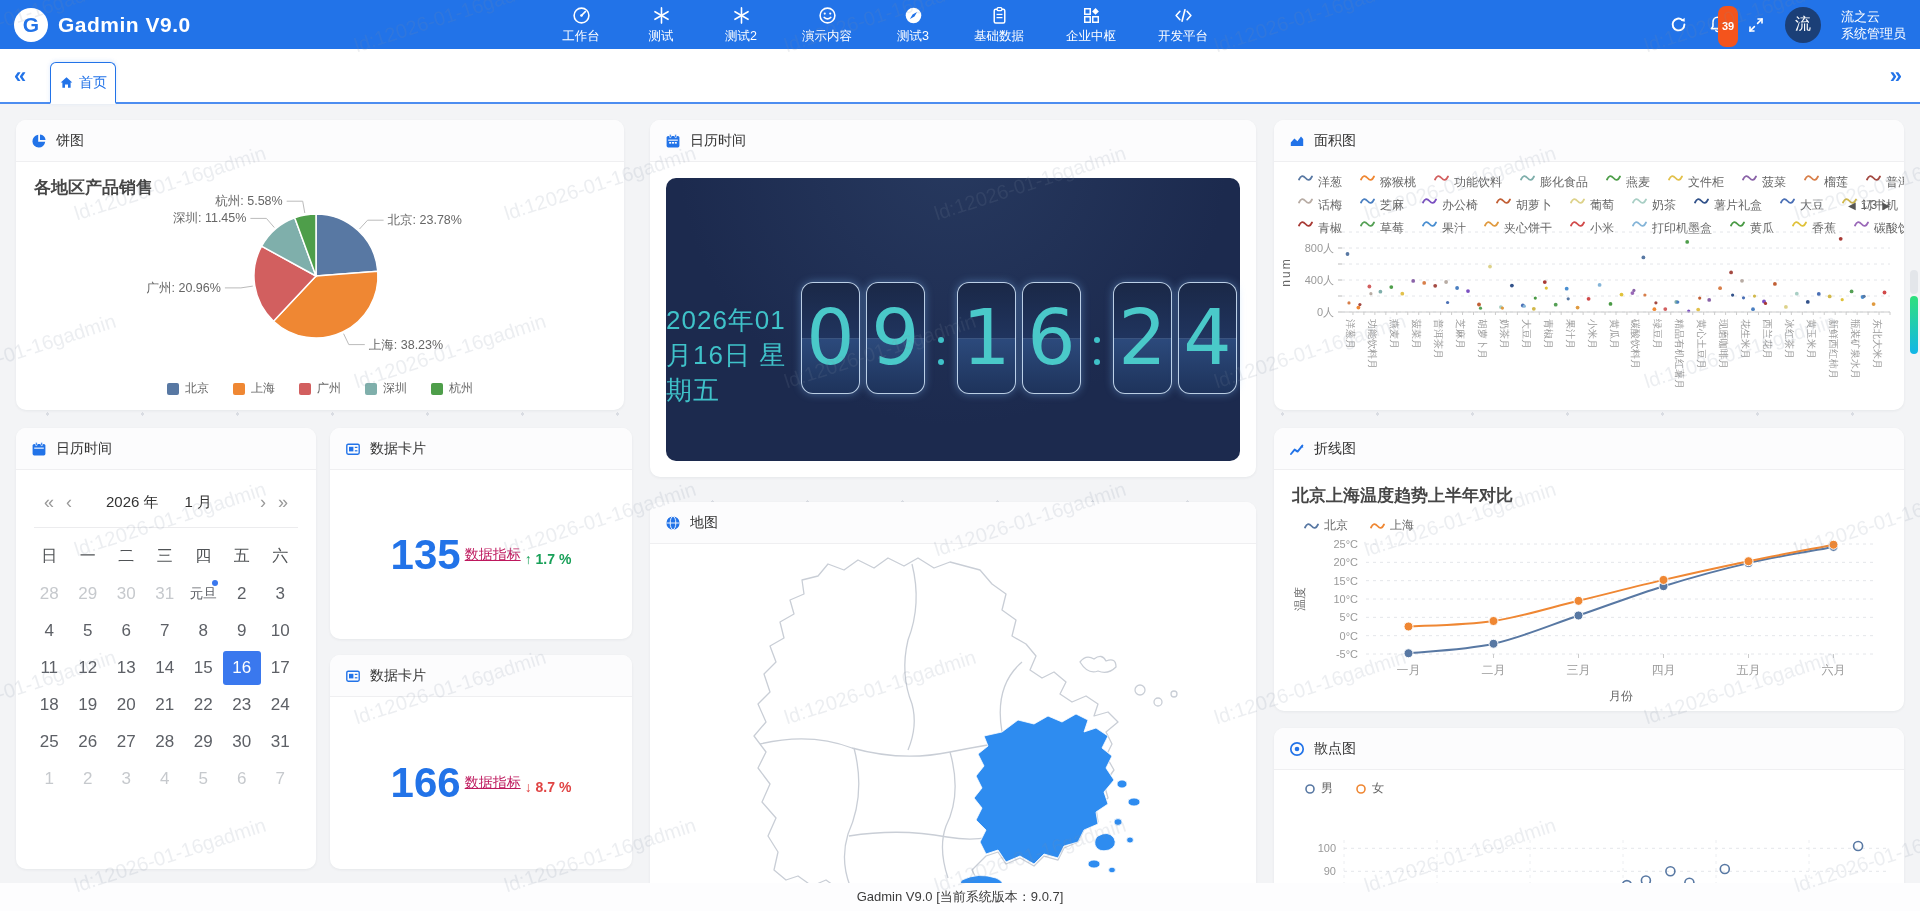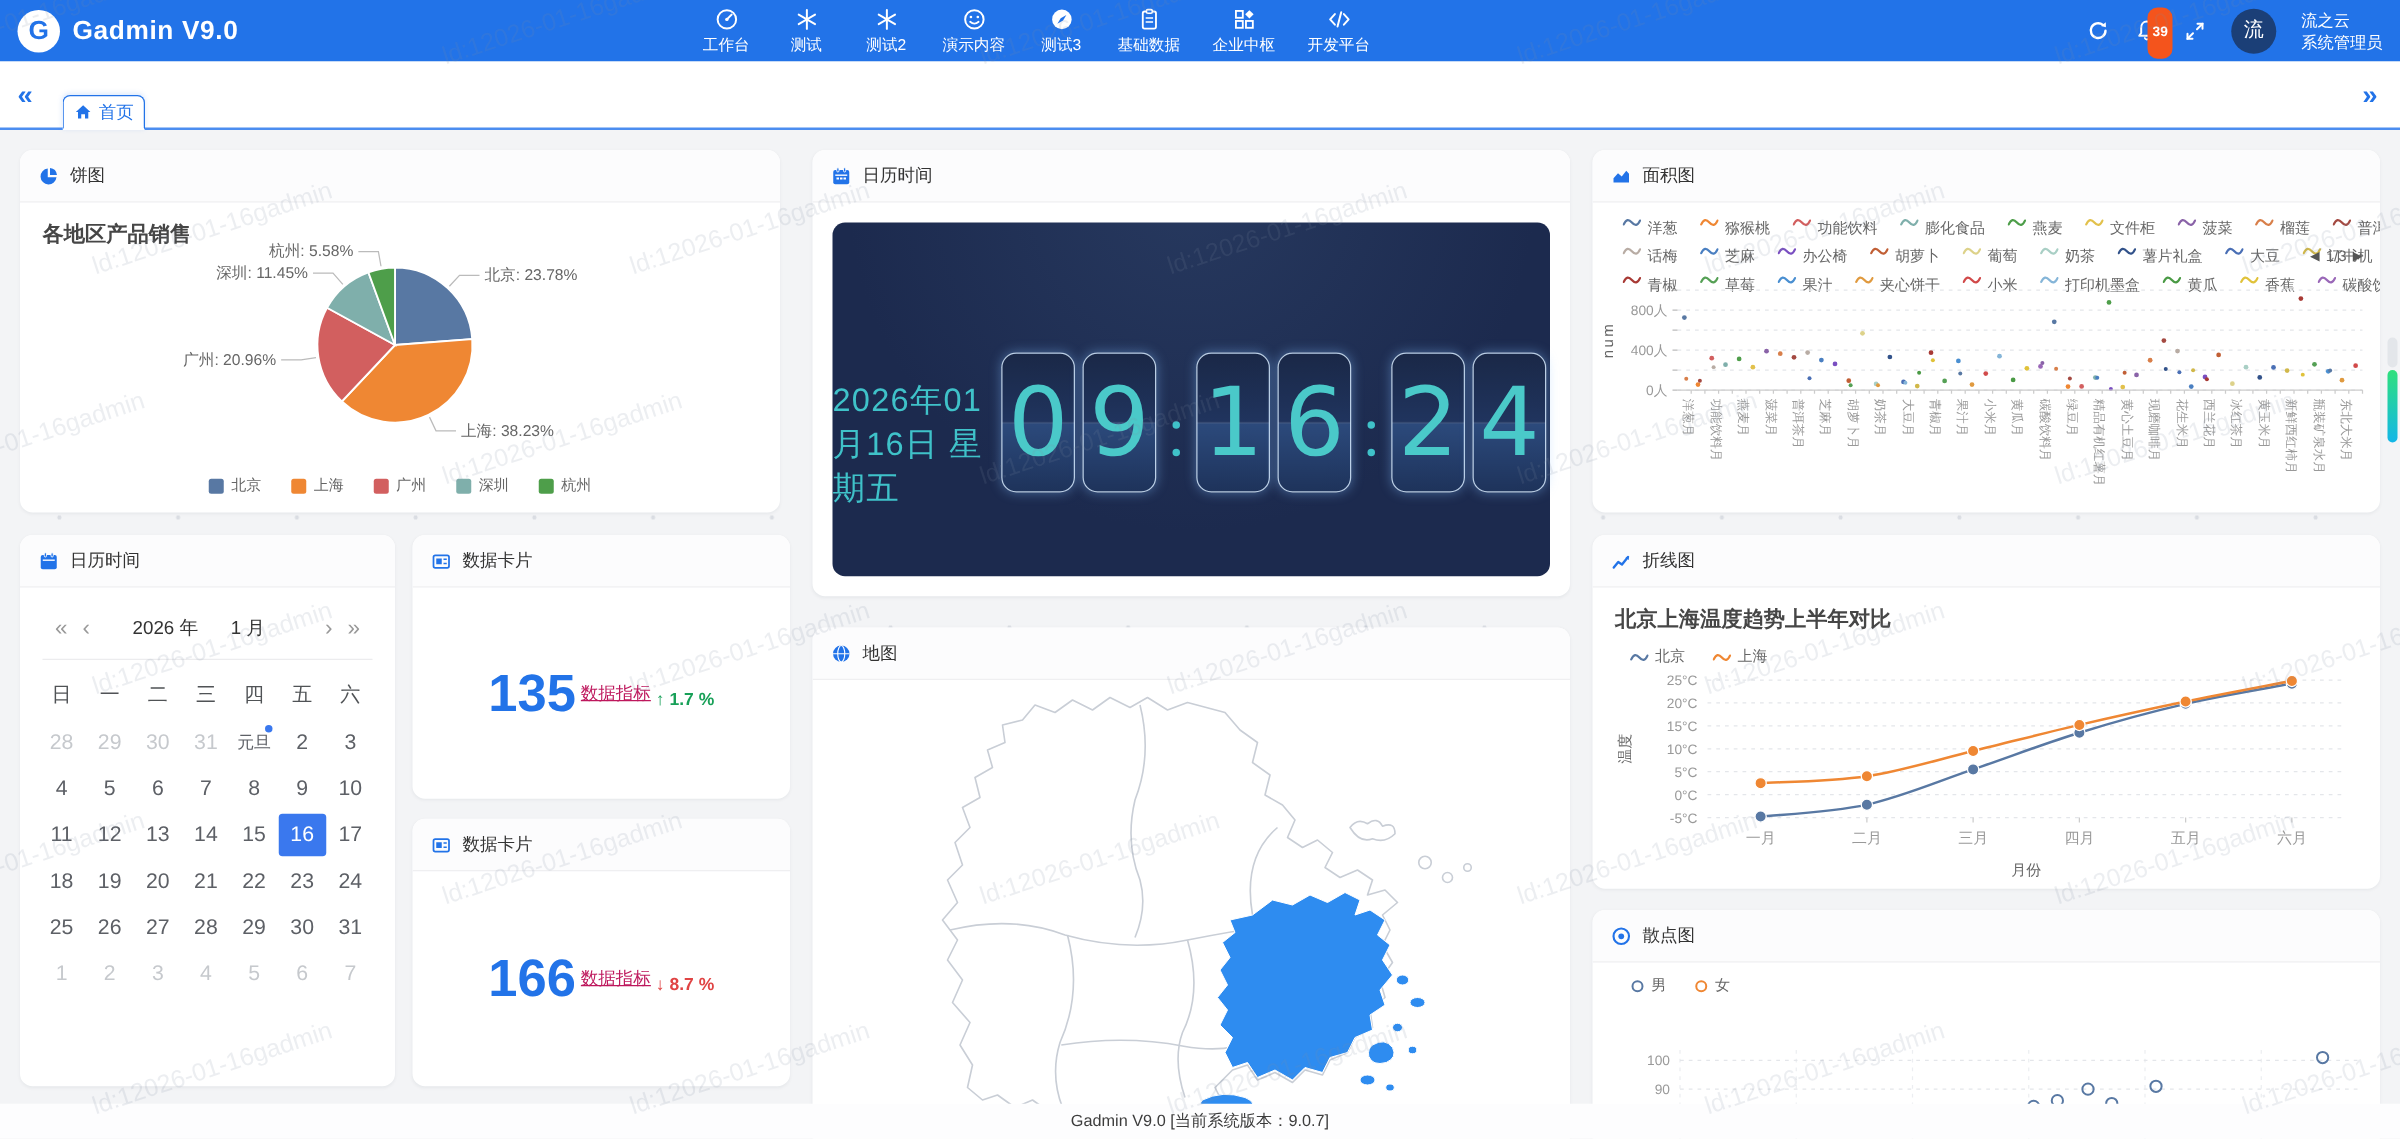--- a/index.html
+++ b/index.html
@@ -4,35 +4,35 @@
 <style>
   * { margin:0; padding:0; box-sizing:border-box; }
   html,body { width:1920px; height:911px; overflow:hidden; }
   body { position:relative; background:#f3f4f6; font-family:"Liberation Sans","DejaVu Sans",sans-serif; color:#333; }
 
   
   .navbar { position:absolute; top:0; left:0; right:0; height:49px; background:#2273e8; display:flex; align-items:center; z-index:10; color:#fff; }
   .logo-wrap { display:flex; align-items:center; gap:10px; padding-left:14px; width:420px; }
   .logo-circle { width:34px; height:34px; border-radius:50%; background:#fff; display:flex; align-items:center; justify-content:center; color:#2273e8; font-weight:bold; font-size:21px; }
   .app-title { font-size:21px; font-weight:bold; letter-spacing:.5px; }
-  .nav-menu { display:flex; align-items:flex-start; gap:2px; margin-left:130px; }
+  .nav-menu { display:flex; align-items:flex-start; gap:18px; margin-left:130px; }
   .nav-item { display:flex; flex-direction:column; align-items:center; gap:2px; padding:4px 12px 3px; cursor:pointer; min-width:62px; }
   .nav-item .nv-ic { height:20px; display:flex; align-items:center; }
   .nav-item .nv-lb { font-size:12.5px; color:#fff; white-space:nowrap; }
   .nav-right { position:absolute; right:14px; top:0; height:49px; display:flex; align-items:center; gap:20px; }
   .nv-tool { position:relative; display:flex; align-items:center; cursor:pointer; }
   .badge { position:absolute; top:-9px; left:10px; background:#f4541c; color:#fff; font-size:11px; line-height:15px; padding:13px 4px; border-radius:8px; font-weight:bold; }
   .avatar { width:36px; height:36px; border-radius:50%; background:#1b3f77; color:#fff; display:flex; align-items:center; justify-content:center; font-size:16px; }
   .user-block { display:flex; flex-direction:column; line-height:17px; font-size:13px; }
 
   
   .tabbar { position:absolute; top:49px; left:0; right:0; height:55px; background:#fff; border-bottom:2px solid #4c8df0; z-index:9; }
   .tab-collapse { position:absolute; left:14px; top:14px; font-size:22px; color:#2273e8; cursor:pointer; font-weight:bold; }
   .tab-expand { position:absolute; right:18px; top:14px; font-size:22px; color:#2273e8; cursor:pointer; font-weight:bold; }
-  .tab-home { position:absolute; left:50px; bottom:-2px; height:28px; padding:0 8px; background:#fff; border:1px solid #2273e8; border-bottom:2px solid #fff; border-radius:6px 6px 0 0; display:flex; align-items:center; gap:5px; color:#2273e8; font-size:14px; cursor:pointer; box-shadow:0 -1px 4px rgba(34,115,232,.15); }
+  .tab-home { position:absolute; left:50px; bottom:-2px; height:42px; padding:0 8px; background:#fff; border:1px solid #2273e8; border-bottom:2px solid #fff; border-radius:6px 6px 0 0; display:flex; align-items:center; gap:5px; color:#2273e8; font-size:14px; cursor:pointer; box-shadow:0 -1px 4px rgba(34,115,232,.15); }
 
   
   .content { position:absolute; top:106px; left:0; right:0; bottom:28px; background:#f3f4f6; background-image:radial-gradient(circle, rgba(120,130,150,.20) 1.5px, transparent 1.8px); background-size:95px 88px; }
   .panel { position:absolute; background:#fff; border-radius:10px; box-shadow:0 1px 3px rgba(20,30,50,.06); overflow:hidden; }
   .panel-h { height:42px; display:flex; align-items:center; gap:9px; padding:0 15px; border-bottom:1px solid #efeff1; font-size:14px; color:#333; background:#fcfcfd; }
   .chart-title { font-size:17px; font-weight:bold; color:#464646; padding:14px 0 0 18px; }
 
   
   .pie-legend { position:absolute; bottom:13px; left:0; width:100%; display:flex; justify-content:center; gap:24px; font-size:12px; color:#666; }
   .pl-item { display:flex; align-items:center; gap:6px; cursor:pointer; }

